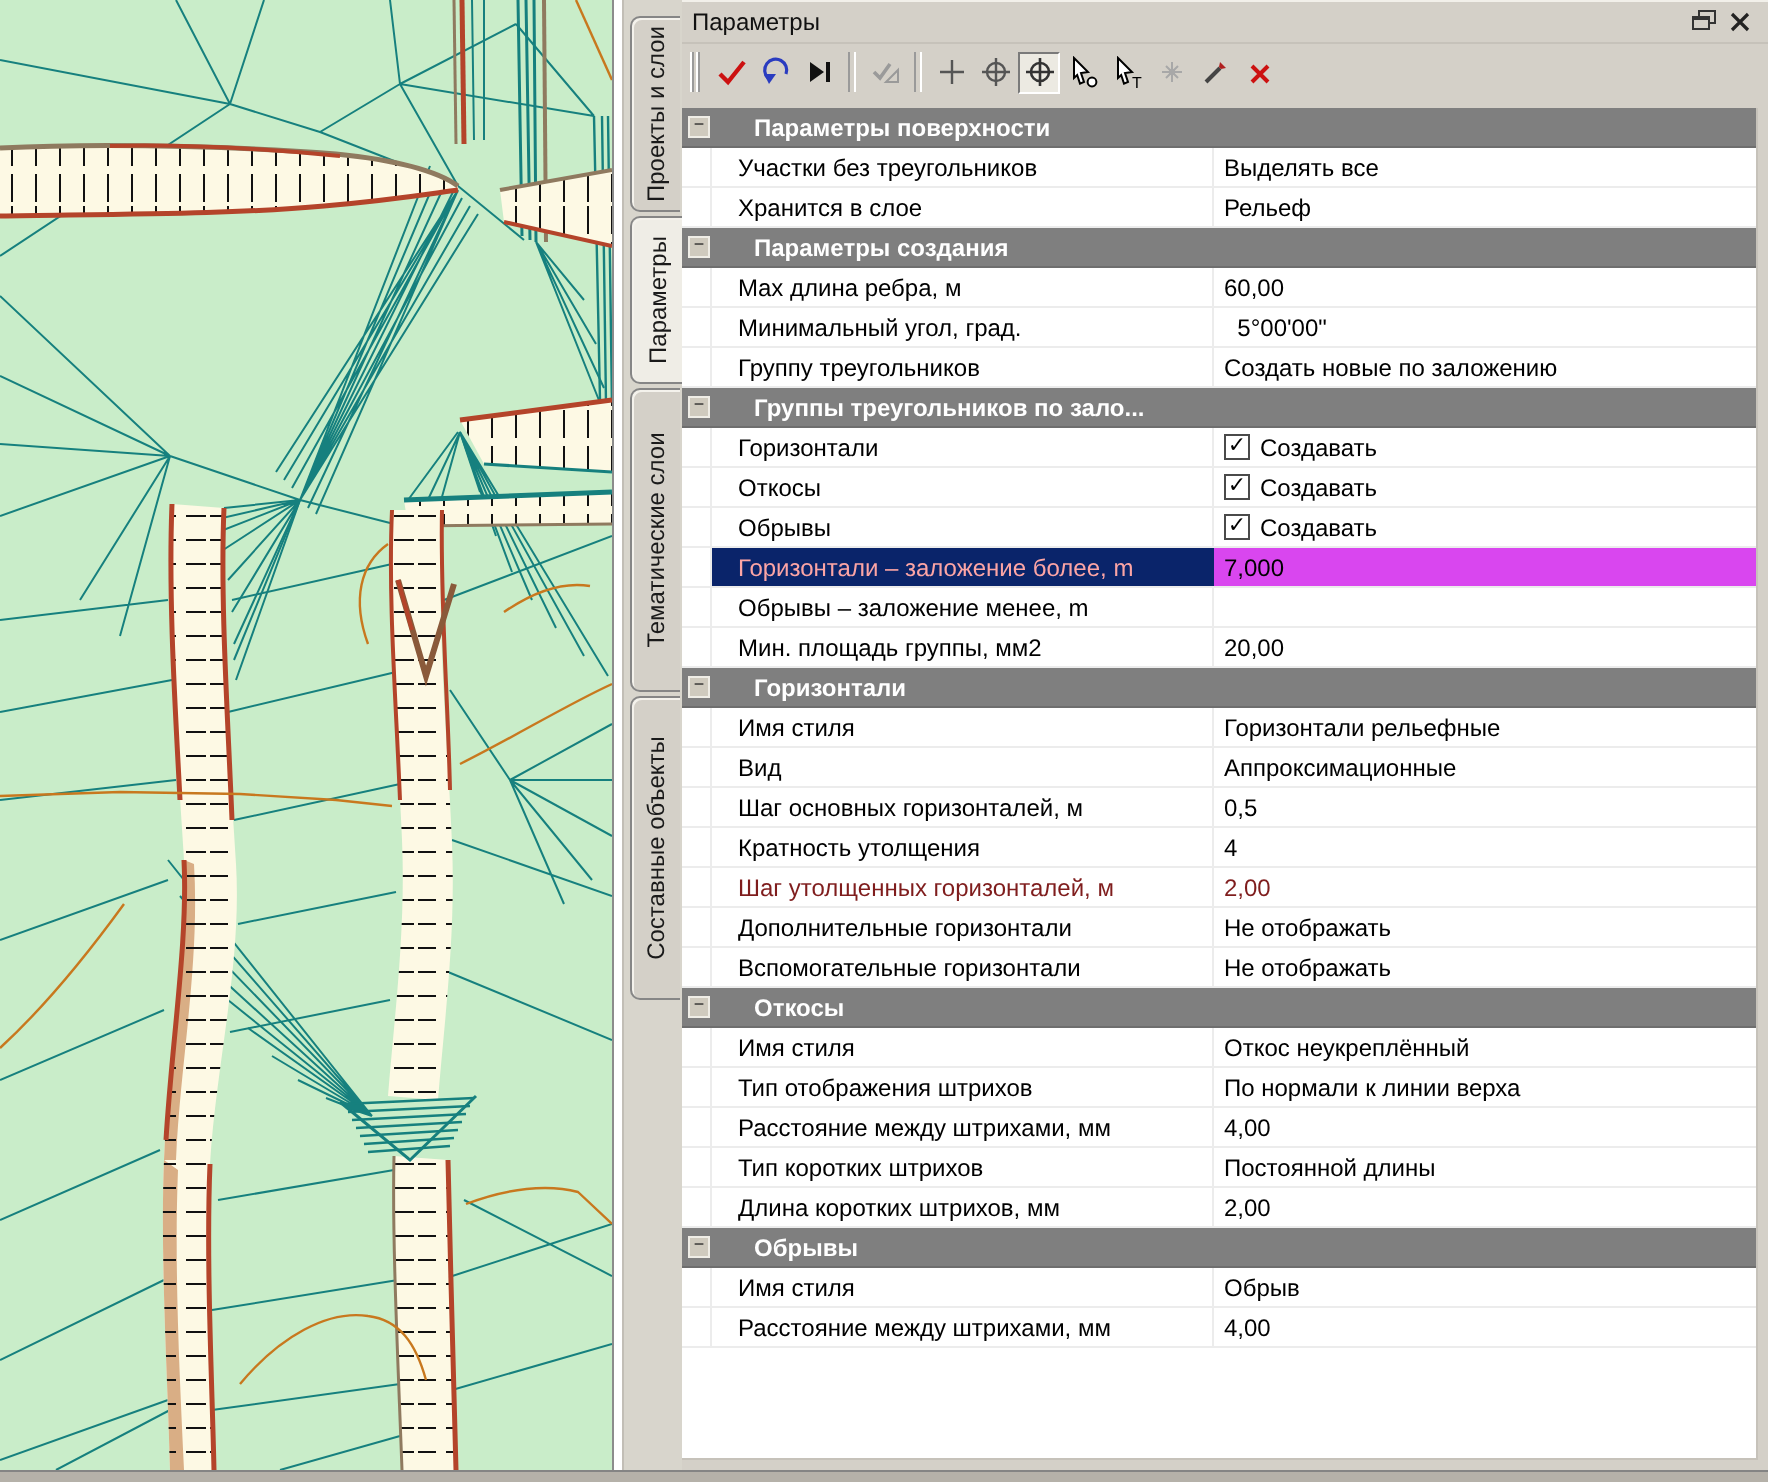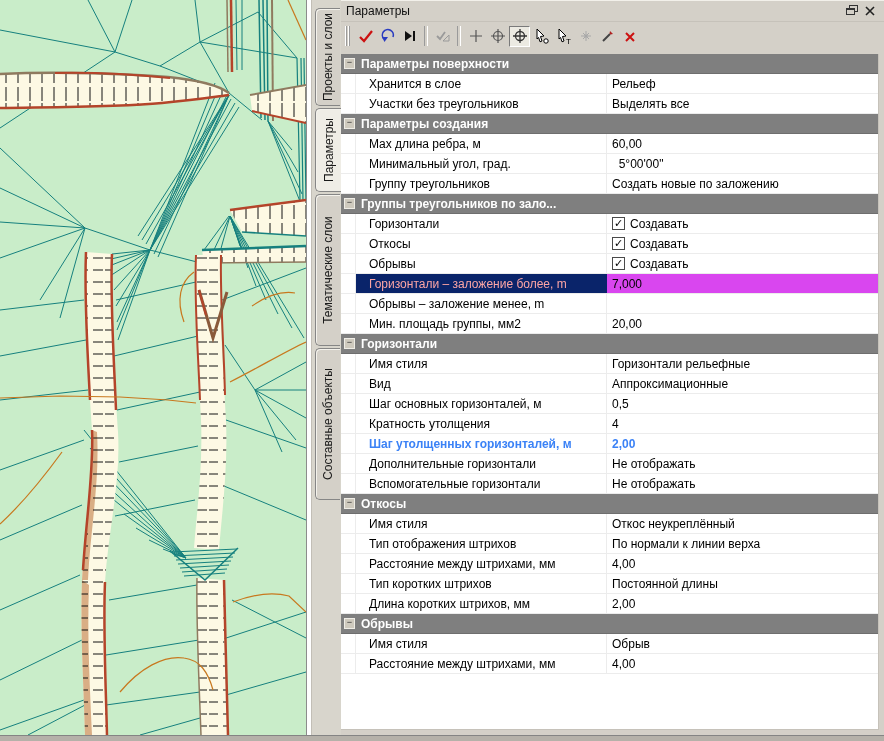--- a/index.html
+++ b/index.html
@@ -38,29 +38,29 @@
   .sep{width:2px;height:20px;border-left:1px solid #9a9a9a;border-right:1px solid #fff;margin:0 3px;}
 
   .gridwrap{flex:1;padding:4px 5px 5px 0;background:#d4d0c8;min-height:0;}
   .grid{height:100%;background:#fff;border-right:1px solid #c6c2ba;border-bottom:1px solid #c6c2ba;
         box-sizing:border-box;overflow:hidden;}
 
   .sec{height:20px;box-sizing:border-box;background:#7f7f7f;color:#fff;
        display:flex;align-items:center;font-weight:bold;border-bottom:1px solid #6e6e6e;}
   .minus{width:9px;height:9px;margin-left:3px;background:#cfcabe;border:1px solid #efede6;
          color:#222;font-size:9px;line-height:7px;text-align:center;font-weight:normal;flex:none;}
-  .sec .st{margin-left:6px;white-space:nowrap;}
+  .sec .st{margin-left:22px;white-space:nowrap;}
   .row{height:20px;box-sizing:border-box;display:flex;border-bottom:1px solid #ececec;background:#fff;}
   .gut{width:14px;flex:none;border-right:1px solid #ececec;}
   .lbl{width:251px;flex:none;box-sizing:border-box;padding-left:13px;display:flex;align-items:center;
        border-right:1px solid #ececec;white-space:nowrap;overflow:hidden;}
   .val{flex:1;display:flex;align-items:center;padding-left:5px;white-space:pre;overflow:hidden;}
   .row.sel .lbl{background:#0a246a;color:#fca5a5;border-right-color:#0a246a;}
   .row.sel .val{background:#d946ef;}
-  .row.dis .lbl,.row.dis .val{color:#3b82f6;font-weight:bold;}
+  .row.dis .lbl,.row.dis .val{color:#7f1d1d;}
   .cb{width:13px;height:13px;box-sizing:border-box;border:1px solid #4a4a4a;background:#fff;
       display:flex;align-items:center;justify-content:center;font-size:11px;line-height:11px;
       margin-right:5px;flex:none;color:#000;}
 
   .footer{height:6px;background:#b5b1a9;border-top:1px solid #848484;}
 </style>
 </head>
 <body>
 
 <div class="app">
@@ -299,27 +299,27 @@
       </div>
 
       <div class="gridwrap">
         <div class="grid" id="grid">
             <div class="sec">
               <span class="minus">−</span>
               <span class="st">Параметры поверхности</span>
             </div>
             <div class="row">
               <div class="gut"></div>
+              <div class="lbl">Участки без треугольников</div>
+              <div class="val">Выделять все</div>
+            </div>
+            <div class="row">
+              <div class="gut"></div>
               <div class="lbl">Хранится в слое</div>
               <div class="val">Рельеф</div>
-            </div>
-            <div class="row">
-              <div class="gut"></div>
-              <div class="lbl">Участки без треугольников</div>
-              <div class="val">Выделять все</div>
             </div>
             <div class="sec">
               <span class="minus">−</span>
               <span class="st">Параметры создания</span>
             </div>
             <div class="row">
               <div class="gut"></div>
               <div class="lbl">Max длина ребра, м</div>
               <div class="val">60,00</div>
             </div>

